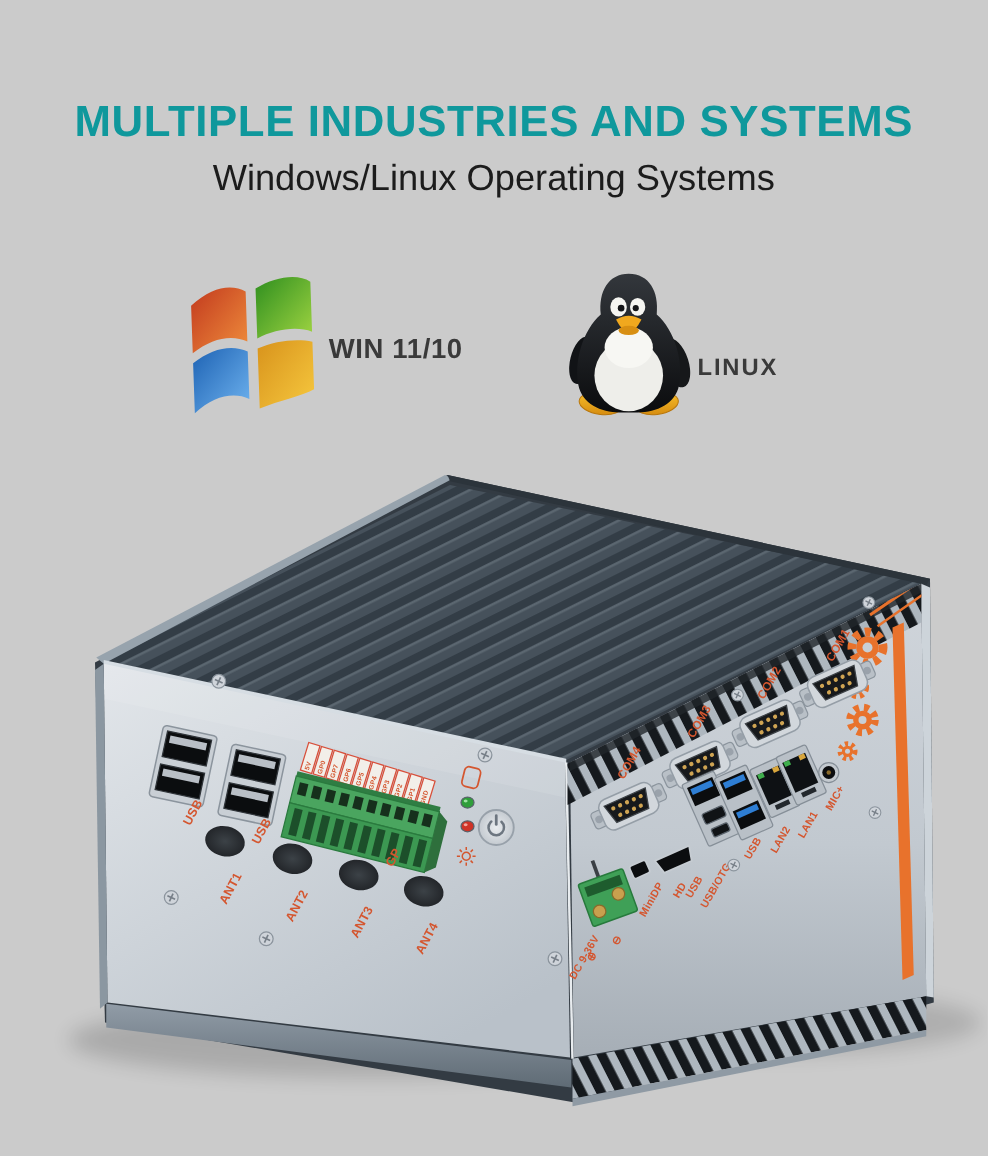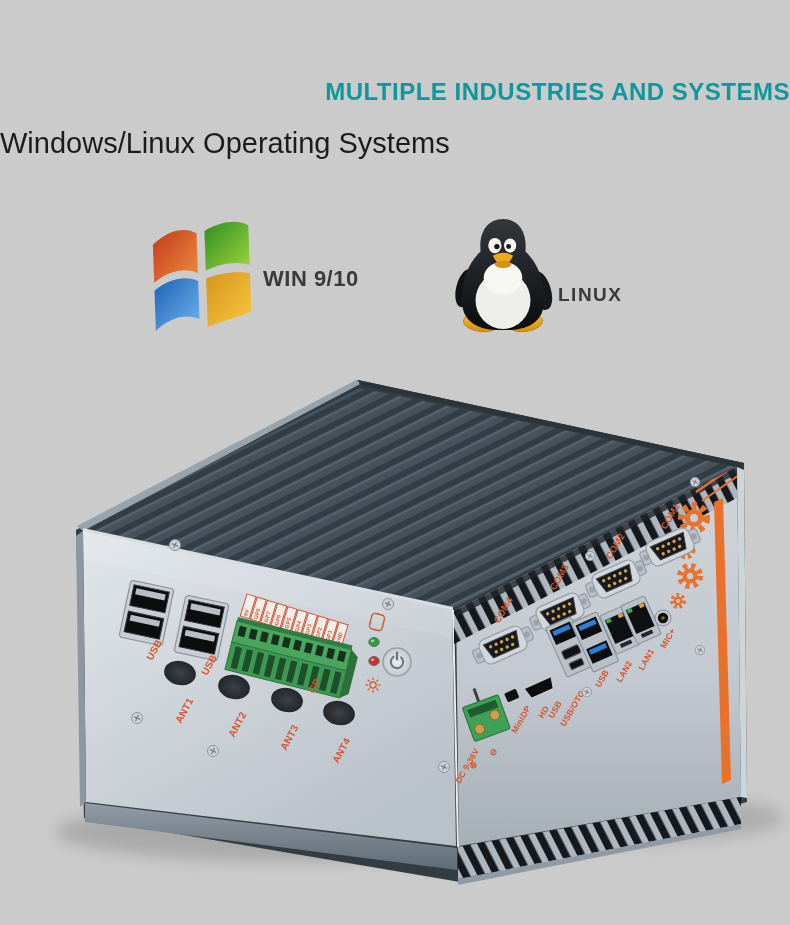--- a/index.html
+++ b/index.html
@@ -1,21 +1,21 @@
 <!DOCTYPE html>
 <html><head>
 <meta charset="utf-8">
 <style>
   html,body{margin:0;padding:0;}
   body{width:790px;height:925px;background:#cbcbcb;position:relative;overflow:hidden;
        font-family:"Liberation Sans",sans-serif;}
   .abs{position:absolute;}
-  .title{top:78px;left:0;width:790px;text-align:right;font-size:24px;font-weight:bold;
+  .title{top:78px;left:0;width:790px;text-align:center;font-size:35px;font-weight:bold;
          letter-spacing:0.5px;color:#0f989c;}
-  .subtitle{top:127px;left:0;width:790px;font-size:29px;color:#1c1c1c;}
+  .subtitle{top:127px;left:0;width:790px;text-align:center;font-size:29px;color:#1c1c1c;}
   .os-label{font-weight:bold;color:#3a3a3a;}
   .win-label{left:263px;top:266px;font-size:22px;letter-spacing:0.5px;}
   .linux-label{left:558px;top:284px;font-size:19px;letter-spacing:1.5px;}
   svg text{font-family:"Liberation Sans",sans-serif;}
   .olbl{fill:#d4562f;font-weight:bold;letter-spacing:0.2px;}
   .s10{font-size:10px}.s95{font-size:9.5px}.s85{font-size:8.5px}
   .s9{font-size:9px}.s53{font-size:5.3px}
 </style>
 </head>
 <body>
@@ -42,21 +42,21 @@
         <stop offset="1" stop-color="#f6c83e"></stop>
       </linearGradient>
   </defs>
   <g transform="rotate(-2 54 57)">
     <path fill="url(#wr)" d="M6,24 C24,8 40,8 50,14 L50,54 C38,48 22,50 6,62 Z"></path>
     <path fill="url(#wg)" d="M58,12 C74,3 92,1 102,8 L102,48 C90,43 72,45 58,52 Z"></path>
     <path fill="url(#wb)" d="M6,70 C22,58 38,56 50,62 L50,100 C38,94 22,96 6,110 Z"></path>
     <path fill="url(#wy)" d="M58,60 C72,54 90,53 102,56 L102,94 C92,99 74,102 58,108 Z"></path>
   </g>
 </svg>
-<div class="abs os-label win-label">WIN 9/10</div>
+<div class="abs os-label win-label">WIN 11/10</div>
 
 <svg class="abs" style="left:452px;top:215px;" width="102" height="118" viewBox="0 0 100 116">
   <defs>
     <linearGradient id="tb" x1="0" y1="0" x2="0" y2="1">
         <stop offset="0" stop-color="#33373c"></stop>
         <stop offset="1" stop-color="#0b0c0e"></stop>
       </linearGradient>
     <linearGradient id="tf" x1="0" y1="0" x2="0" y2="1">
         <stop offset="0" stop-color="#f7bd2a"></stop>
         <stop offset="1" stop-color="#d68d10"></stop>

